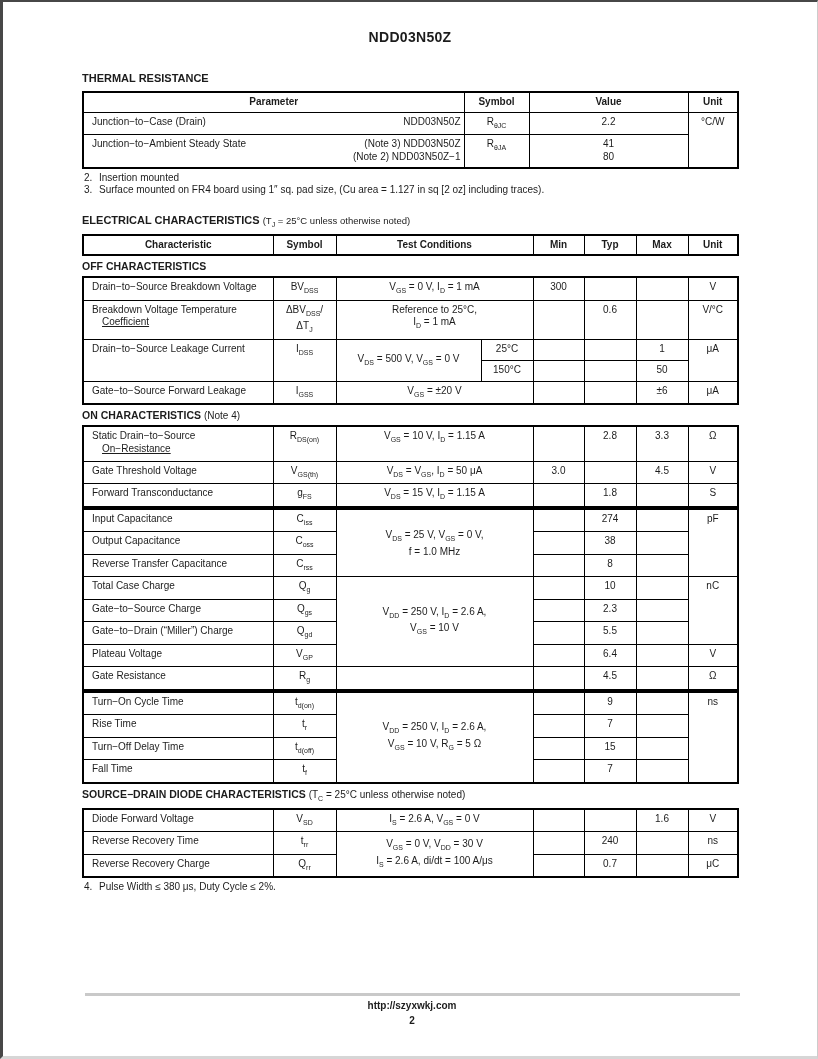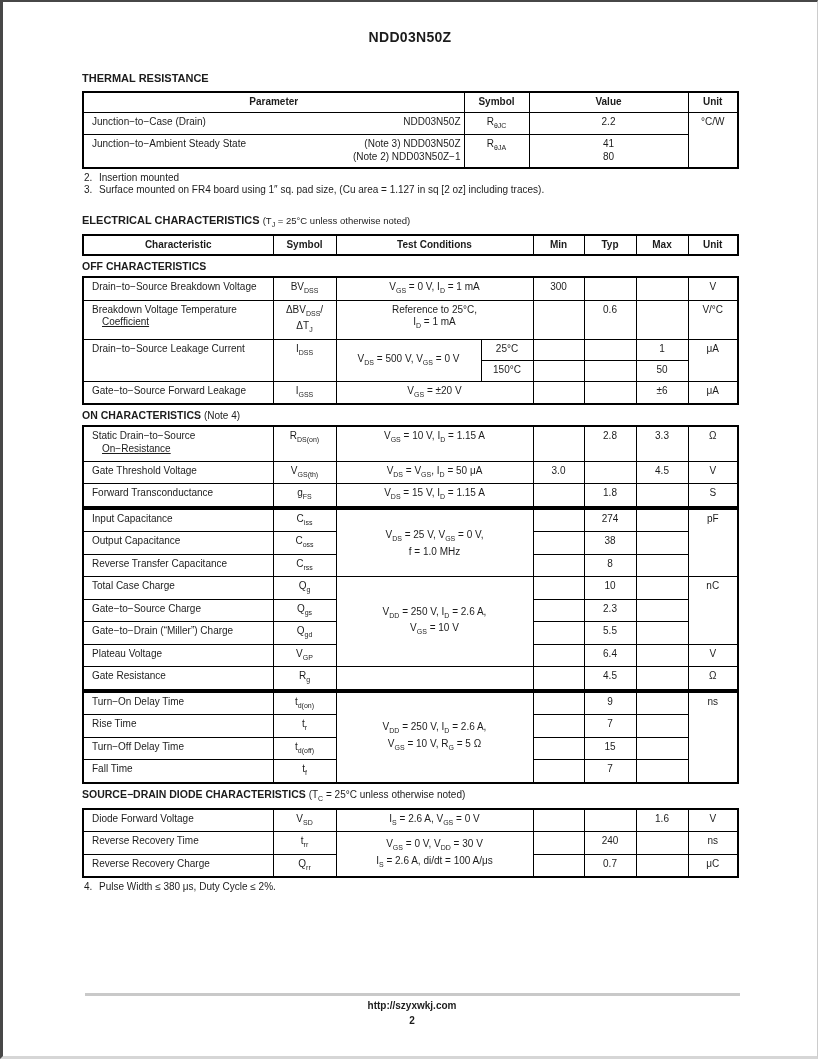--- a/index.html
+++ b/index.html
@@ -377,21 +377,21 @@
           <col style="width:63px">
           <col style="width:145px">
           <col style="width:52px">
           <col style="width:51px">
           <col style="width:52px">
           <col style="width:52px">
           <col style="width:50px">
         </colgroup>
       <tbody>
           <tr style="height:20px">
-        <td class="char">Turn−On Delay Time</td>
+        <td class="char">Turn−On Cycle Time</td>
         <td>t<sub>d(on)</sub></td>
         <td class="vm" colspan="2" rowspan="4">
           <div>V<sub>DD</sub> = 250 V, I<sub>D</sub> = 2.6 A,</div>
           <div>V<sub>GS</sub> = 10 V, R<sub>G</sub> = 5 Ω</div>
         </td>
         <td></td>
         <td>9</td>
         <td></td>
         <td rowspan="4">ns</td>
       </tr>

